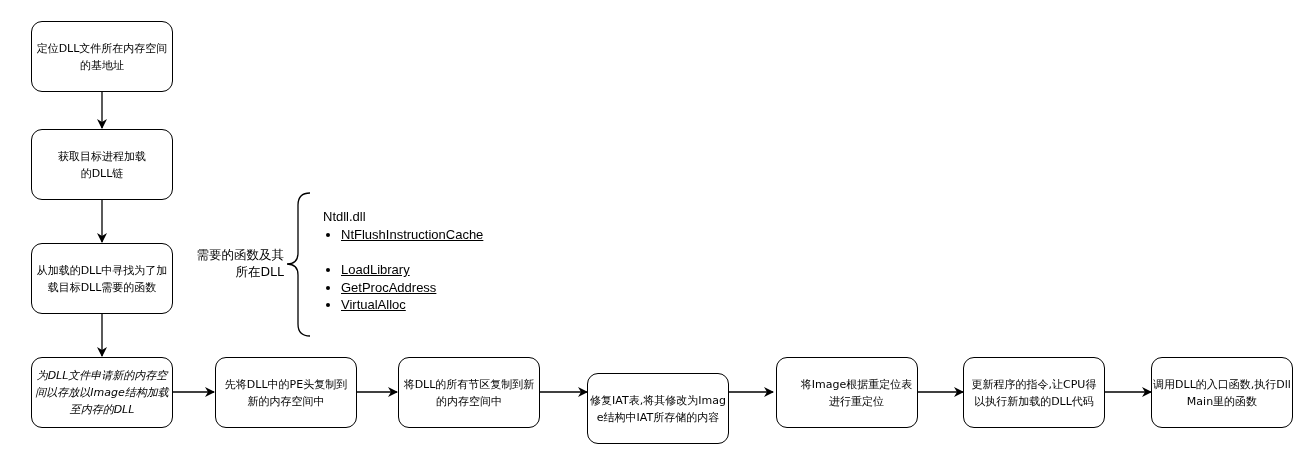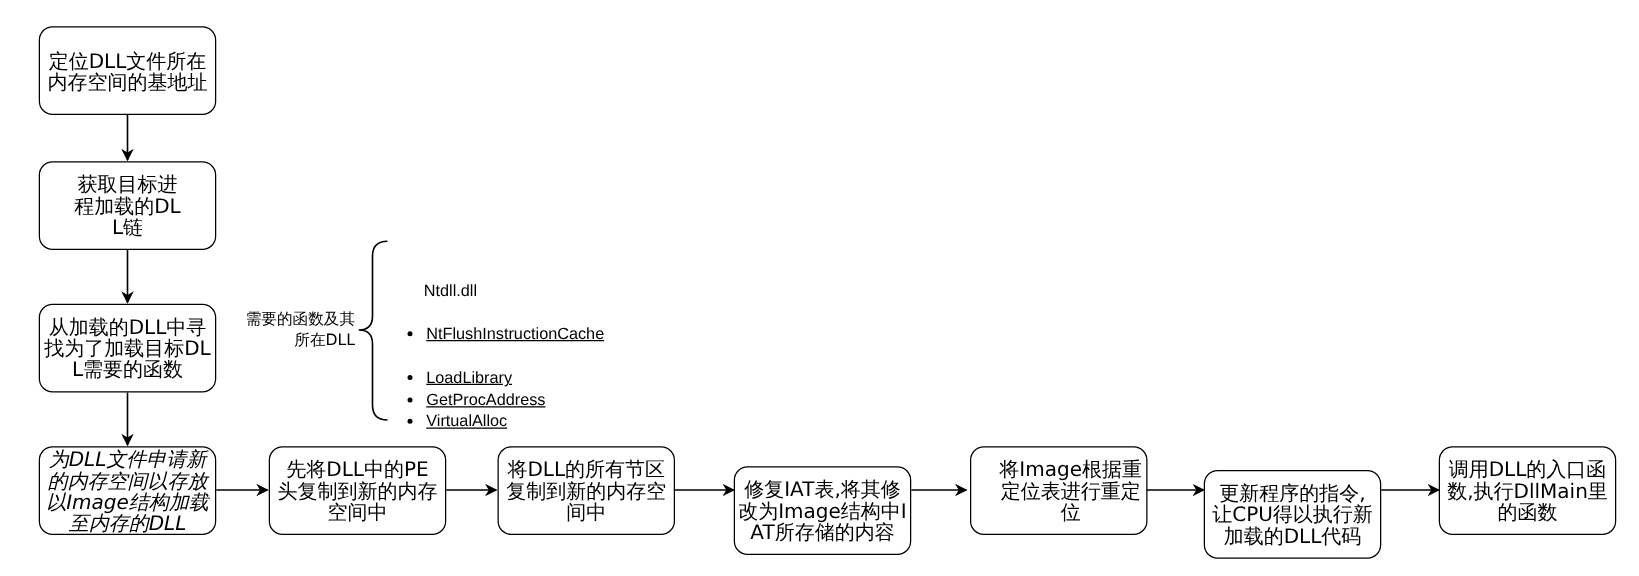--- a/index.html
+++ b/index.html
@@ -1,26 +1,26 @@
 <!DOCTYPE html>
 <html><head>
   <meta charset="utf-8">
   <style>
     html, body { margin: 0; padding: 0; background: #ffffff; }
     body { width: 1311px; height: 461px; position: relative; overflow: hidden;
            font-family: "DejaVu Sans", "Liberation Sans", sans-serif; color: #000; }
     .box { position: absolute; width: 142px; height: 71px; border: 1.3px solid #000;
            border-radius: 11px; background: #fff; box-sizing: border-box;
            display: flex; align-items: center; justify-content: center; text-align: center;
-           font-size: 16px; line-height: 17px; padding: 0 1px; word-break: break-all; }
+           font-size: 11px; line-height: 17px; padding: 0 1px; word-break: break-all; }
     .box span { display: block; }
     svg.lines { position: absolute; left: 0; top: 0; }
     .label { position: absolute; font-size: 12.5px; line-height: 17px; text-align: center; }
     .list { position: absolute; font-family: "Liberation Sans", sans-serif; font-size: 13px; line-height: 17.5px; }
-    .list .grp-title { margin: 16px; }
+    .list .grp-title { margin: 0; }
     .list ul { margin: 0; padding-left: 18px; list-style: disc; text-decoration: underline; }
     .list .gap { height: 18px; }
   </style>
 </head>
 <body>
 
 <svg class="lines" width="1311" height="461">
   <defs>
     <marker id="arr" markerWidth="10" markerHeight="10" refX="9" refY="5" orient="auto" markerUnits="userSpaceOnUse">
       <path d="M0,0 L10,5 L0,10 L3,5 Z" fill="#000"></path>
@@ -58,21 +58,21 @@
 </div>
 <div class="box" style="left:398px; top:357px;">
   <span>将DLL的所有节区复制到新的内存空间中</span>
 </div>
 <div class="box" style="left:587px; top:373px;">
   <span>修复IAT表,将其修改为Image结构中IAT所存储的内容</span>
 </div>
 <div class="box" style="left:776px; top:357px;padding-left:20px;">
   <span>将Image根据重定位表进行重定位</span>
 </div>
-<div class="box" style="left:963px; top:357px; padding:0 4px;margin-top:19px;">
+<div class="box" style="left:963px; top:357px; padding:0 4px;">
   <span>更新程序的指令,让CPU得以执行新加载的DLL代码</span>
 </div>
 <div class="box" style="left:1151px; top:357px;">
   <span>调用DLL的入口函数,执行DllMain里的函数</span>
 </div>
 
 <div class="label" style="left:190px; top:246px; width:94px;text-align:right;">
   <span>需要的函数及其所在DLL</span>
 </div>
 

